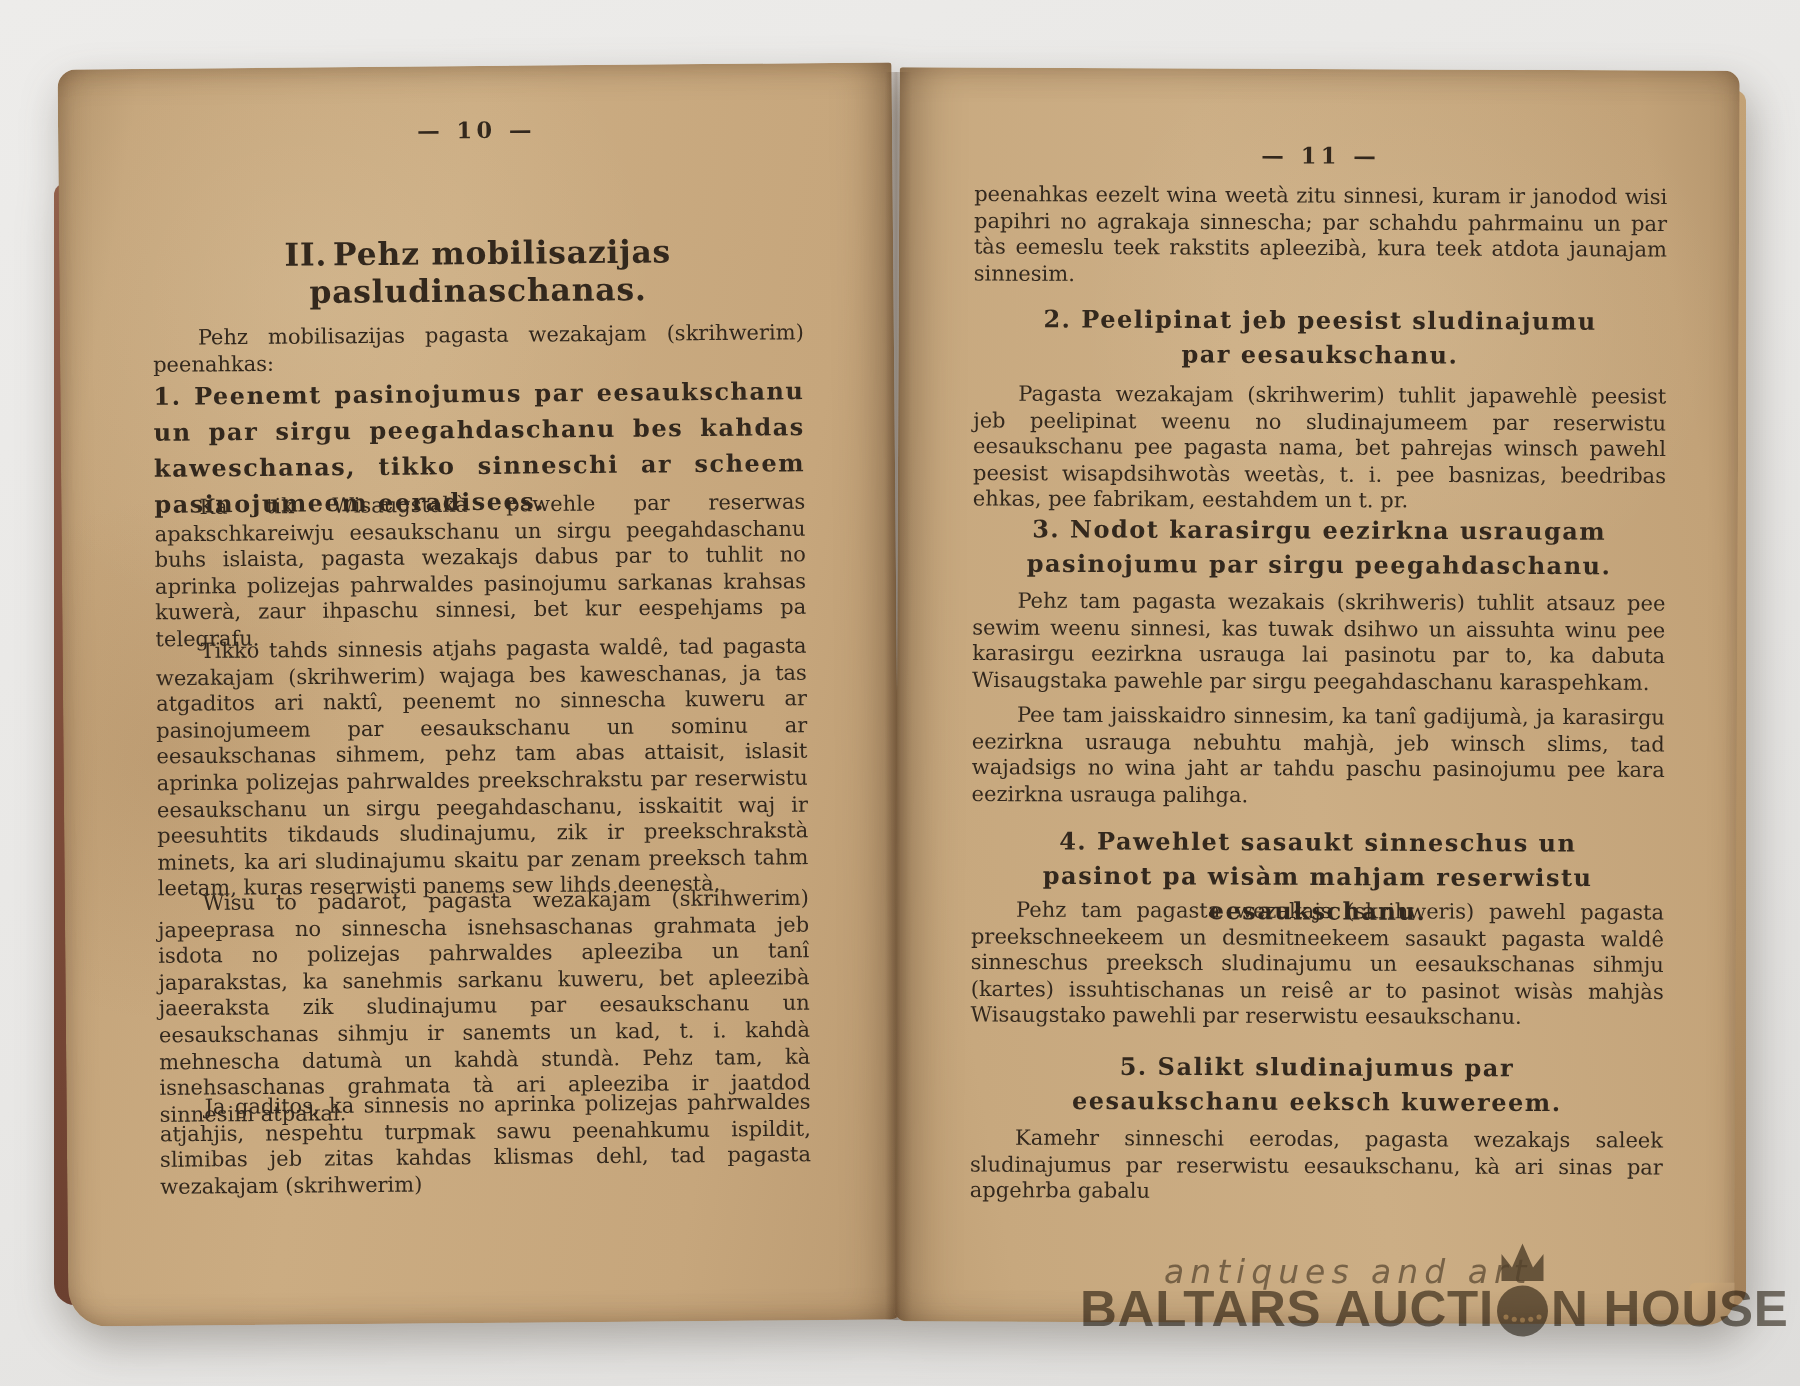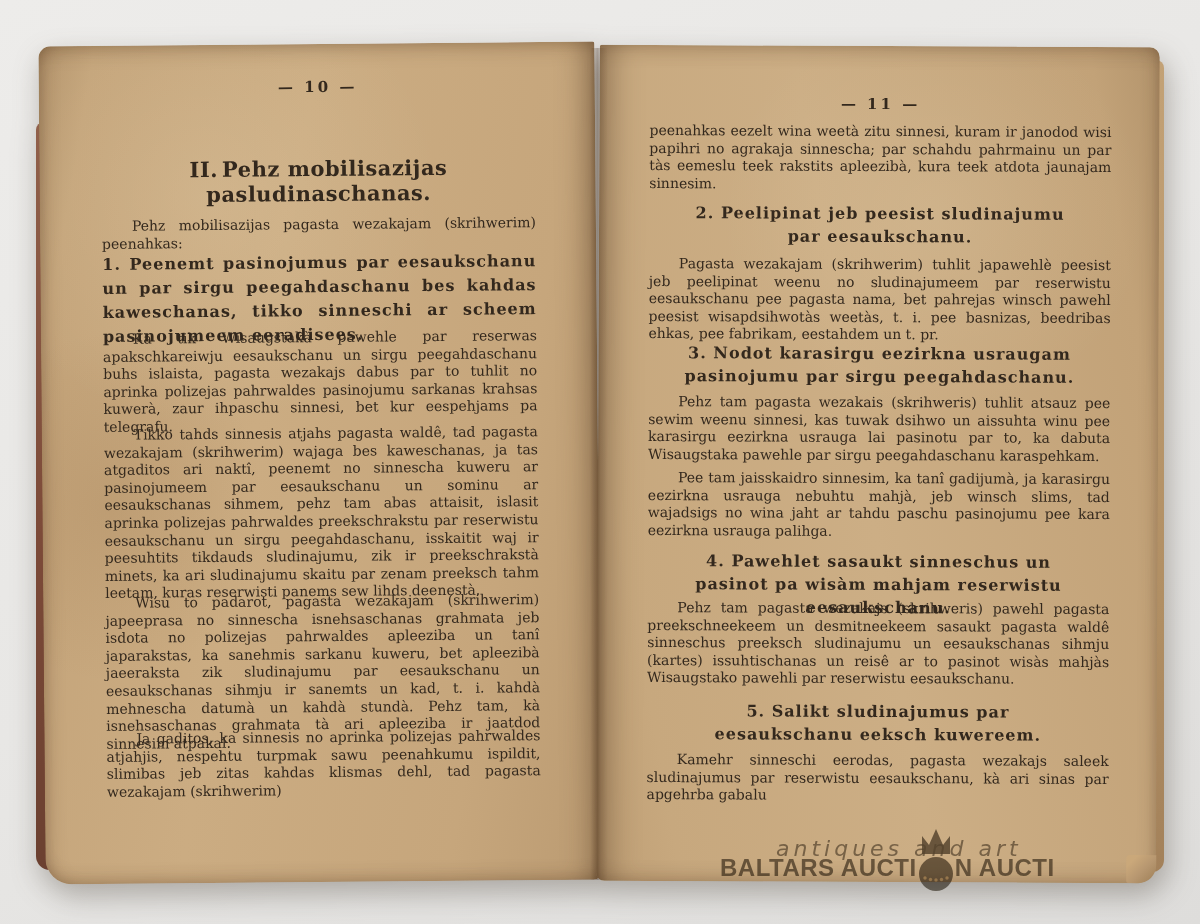--- a/index.html
+++ b/index.html
@@ -56,21 +56,21 @@
   .sect{font-weight:bold;font-size:16px;line-height:24px;letter-spacing:1px;}
   .sect.justify{text-align:justify;}
   .sect.center{text-align:center;line-height:23px;}
   .para{font-size:14px;line-height:17.6px;text-align:justify;}
   .indent{text-indent:30px;}
   .watermark{position:absolute;left:700px;top:820px;width:440px;height:100px;z-index:6;
     color:rgba(104,96,84,0.82);mix-blend-mode:multiply;}
   .wm-tagline{position:absolute;left:76px;top:16px;font-family:"DejaVu Sans",sans-serif;
     font-style:italic;font-size:22px;letter-spacing:4px;font-weight:normal;opacity:0.85;}
   .wm-brand{position:absolute;left:20px;top:34px;display:flex;align-items:flex-start;
-    font-family:"Liberation Sans",sans-serif;font-weight:700;font-size:24px;letter-spacing:0.5px;white-space:nowrap;}
+    font-family:"Liberation Sans",sans-serif;font-weight:700;font-size:34px;letter-spacing:0.5px;white-space:nowrap;}
   .wm-orb{position:relative;width:36px;height:38px;margin:0 1px;}
   .wm-orb svg{position:absolute;left:0;top:-26px;}
 </style>
 </head>
 <body>
 
 <div class="book">
   <div class="under-edge-left"></div>
   <div class="under-edge-right"></div>
 
@@ -131,15 +131,15 @@
       <svg width="36" height="66" viewBox="0 0 36 66" xmlns="http://www.w3.org/2000/svg">
         <path d="M4 26 L4 8 L11 17 L18 1 L25 17 L32 8 L32 26 Z" fill="currentColor"></path>
         <circle cx="18" cy="46" r="17" fill="currentColor"></circle>
         <circle cx="7" cy="50" r="1.7" fill="#cfc2a5"></circle>
         <circle cx="12.5" cy="51.5" r="1.7" fill="#cfc2a5"></circle>
         <circle cx="18" cy="52" r="1.7" fill="#cfc2a5"></circle>
         <circle cx="23.5" cy="51.5" r="1.7" fill="#cfc2a5"></circle>
         <circle cx="29" cy="50" r="1.7" fill="#cfc2a5"></circle>
       </svg>
     </span>
-    <span>N AUCTI</span>
+    <span>N HOUSE</span>
   </div>
 </div>
 
 </body></html>

